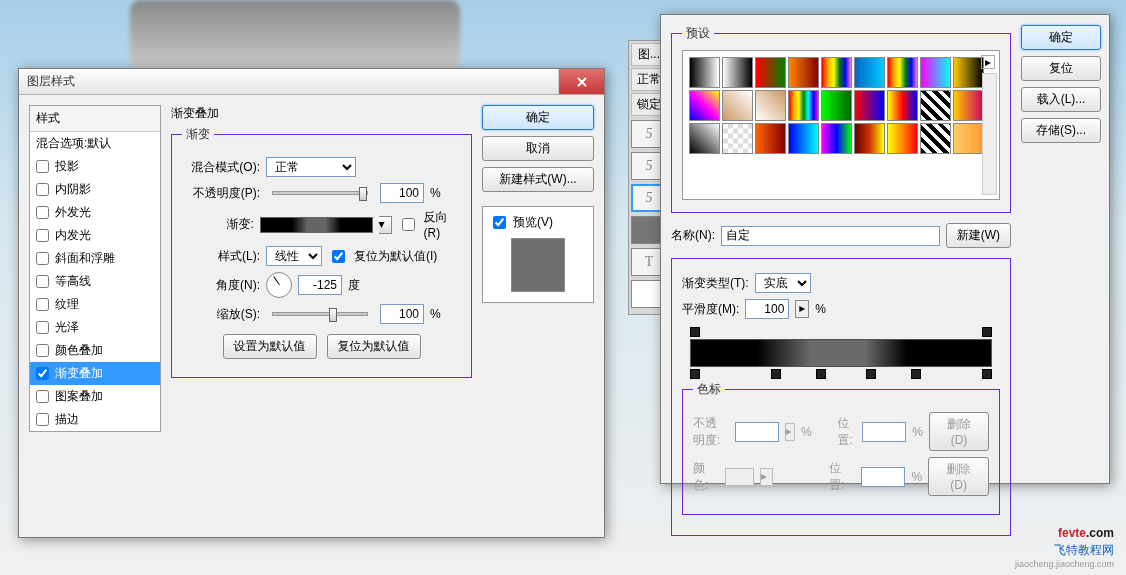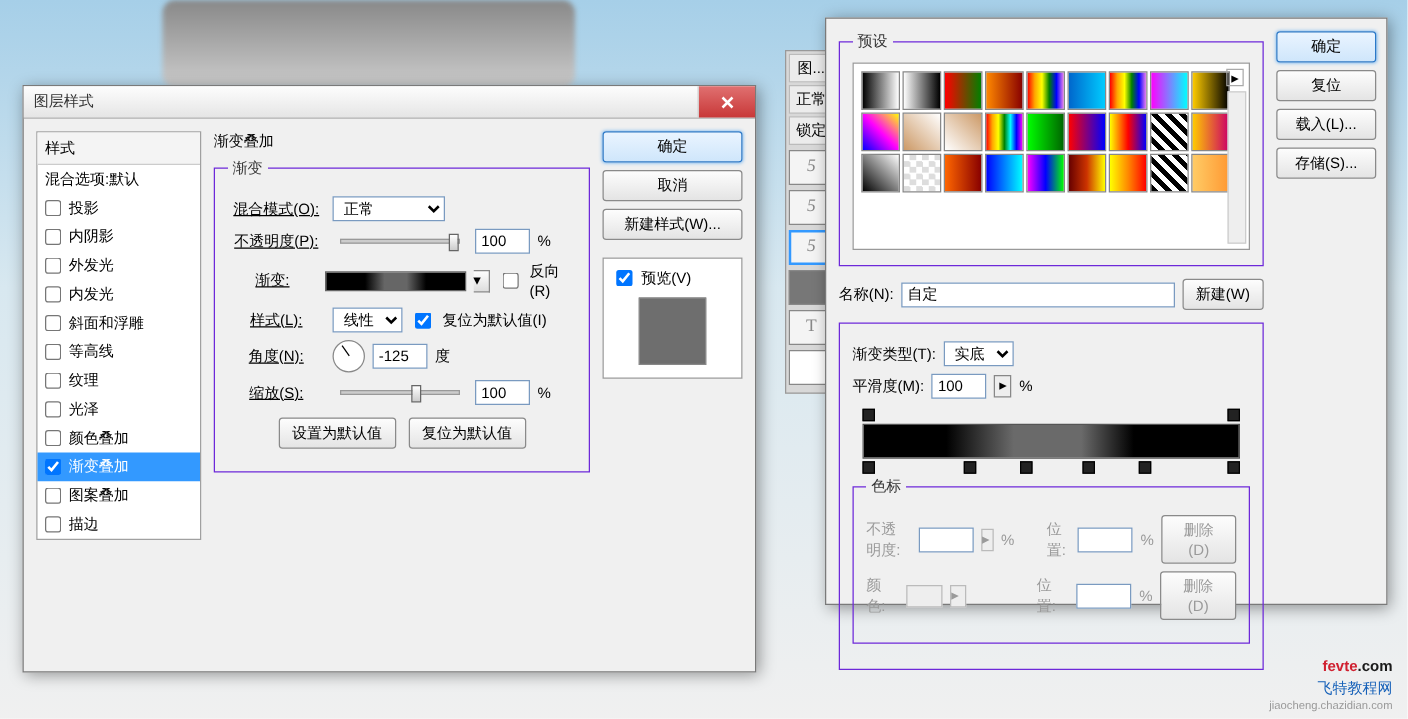--- a/index.html
+++ b/index.html
@@ -20,23 +20,23 @@
 .style-list { width: 132px; border: 1px solid #a0a0a0; background: #fff; display: flex; flex-direction: column; align-self: flex-start; }
 .style-list .hdr { padding: 4px 6px; border-bottom: 1px solid #ccc; background: #f4f4f4; }
 .style-list .item { padding: 3px 6px; display: flex; align-items: center; gap: 4px; cursor: default; }
 .style-list .item.sel { background: #3399ff; color: #fff; }
 .style-list .item input[type=checkbox] { margin: 0 2px 0 0; }
 .style-list .indent { }
 .center-panel { flex: 1; }
 fieldset { border: 1px solid #6d28d9; margin: 0 0 8px 0; padding: 8px 10px 12px 10px; }
 fieldset legend { padding: 0 4px; color: #333; }
 .row { display: flex; align-items: center; margin: 6px 0; gap: 6px; }
-.row label.lab { width: 78px; text-align: center; text-decoration: underline; }
+.row label.lab { width: 78px; text-align: right; }
 select, input[type=text] { border: 1px solid #7a9ac0; background: #fff; padding: 1px 4px; height: 20px; }
-.numfield { width: 44px; text-align: left; }
+.numfield { width: 44px; text-align: right; }
 .slider { flex: 1; height: 4px; background: #ccc; border: 1px solid #999; position: relative; margin: 0 6px; }
 .slider .thumb { position: absolute; top: -5px; width: 8px; height: 14px; background: linear-gradient(180deg,#fff,#ccc); border: 1px solid #666; }
 .grad-preview { width: 122px; height: 16px; background: linear-gradient(90deg,#000 0%,#000 28%,#666 42%,#666 58%,#000 72%,#000 100%); border: 1px solid #666; }
 .grad-preview-btn { width: 14px; height: 18px; background: linear-gradient(180deg,#fff,#ddd); border: 1px solid #888; border-left: none; }
 .angle-dial { width: 26px; height: 26px; border: 1px solid #888; border-radius: 50%; background: #fff; position: relative; }
 .angle-dial::after { content: ""; position: absolute; left: 12px; top: 12px; width: 10px; height: 1px; background: #000; transform-origin: 0 0; transform: rotate(-125deg); }
 .btn { background: linear-gradient(180deg,#fdfdfd,#e4e4e4); border: 1px solid #8a8a8a; border-radius: 3px; padding: 3px 10px; min-width: 80px; text-align: center; cursor: default; }
 .btn.primary { border: 1px solid #2a78c8; box-shadow: 0 0 3px #6ab0f0; background: linear-gradient(180deg,#eaf4ff,#cfe6fb); }
 .right-panel { width: 112px; display: flex; flex-direction: column; gap: 6px; }
 .preview-box { border: 1px solid #999; background: #fff; padding: 6px; margin-top: 8px; }
@@ -310,14 +310,14 @@
       <div class="btn">复位</div>
       <div class="btn">载入(L)...</div>
       <div class="btn">存储(S)...</div>
     </div>
   </div>
 </div>
 
 <div class="watermark">
   <div class="l1"><span>fevte</span><b>.com</b></div>
   <div class="l2">飞特教程网</div>
-  <div class="l3">jiaocheng.chazidian.com</div>
+  <div class="l3">jiaocheng.jiaocheng.com</div>
 </div>
 
 </body></html>

